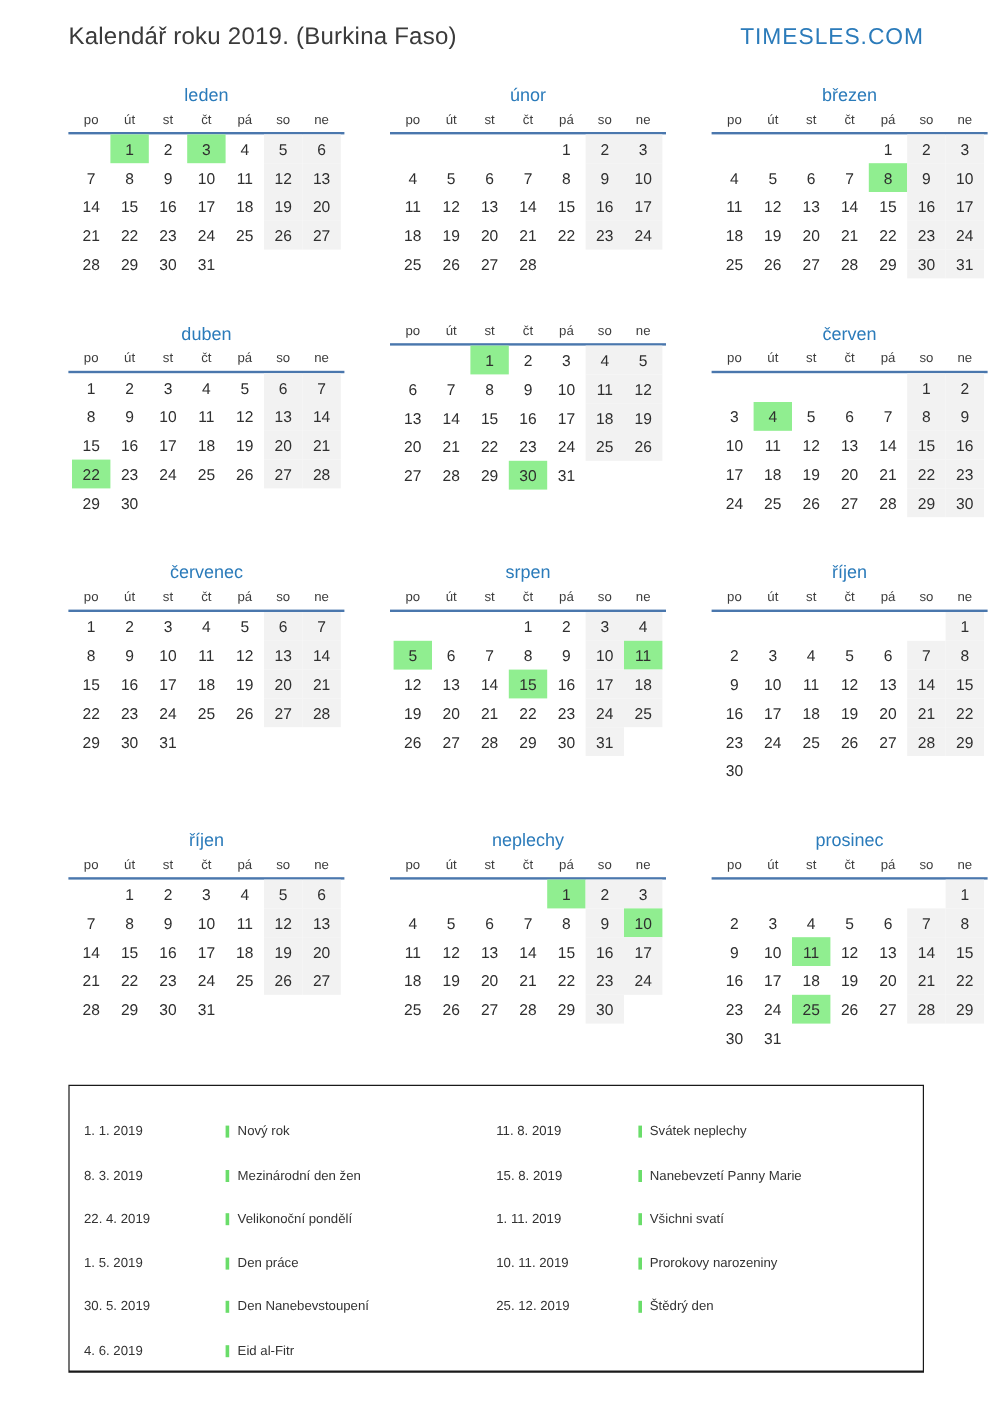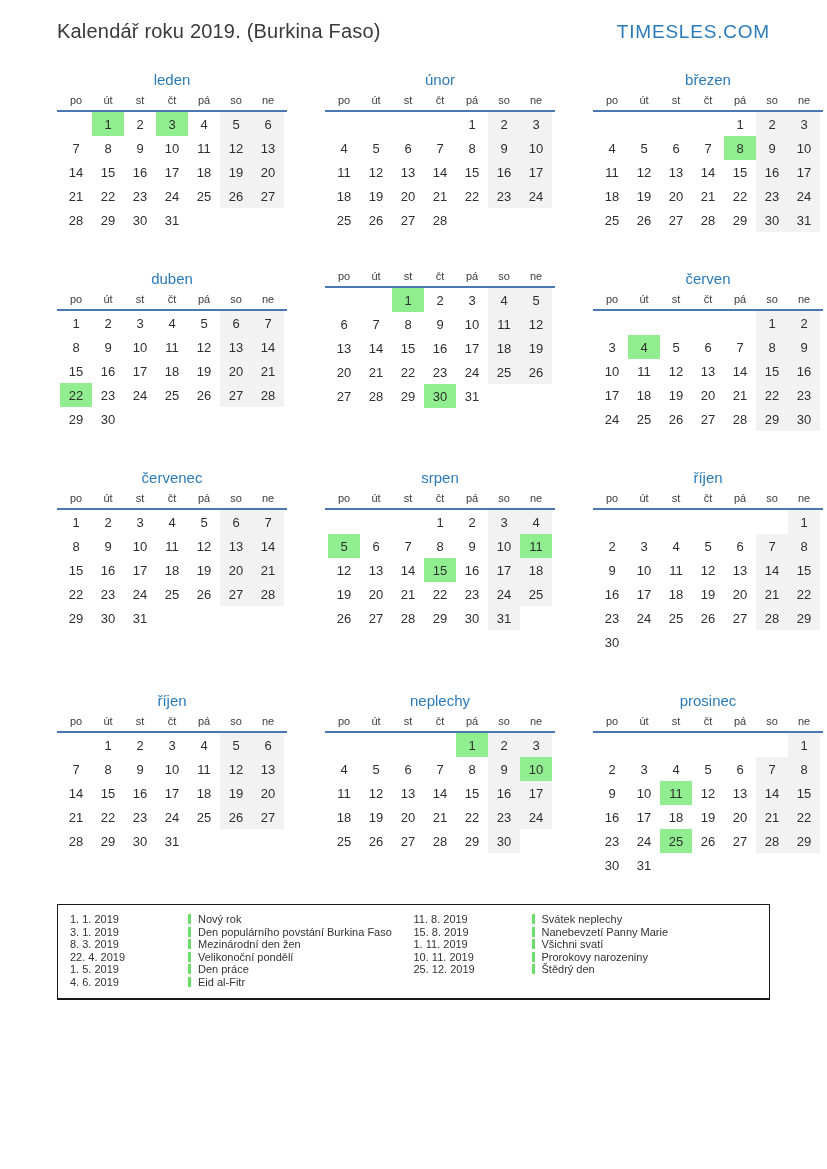--- a/index.html
+++ b/index.html
@@ -84,20 +84,21 @@
     border-bottom-width:2px;
     display:flex;
     padding:8px 12px 10px 12px;
   }
   .legend-col{width:50%;}
   .legend-item{
     display:flex;align-items:center;
     height:12.5px;
     font-size:11px;color:#333;
     line-height:12.5px;
+    margin-top:24px;
   }
   .legend-date{
     width:118px;
     flex:0 0 118px;
   }
   .legend-bar{
     display:inline-block;
     width:3px;height:10px;
     background:var(--legend-bar-green);
     margin-right:7px;
@@ -698,38 +699,38 @@
     </main>
 
   <section class="legend">
     <div class="legend-col" id="legend-col-0">
         <div class="legend-item">
           <span class="legend-date">1. 1. 2019</span>
           <span class="legend-bar"></span>
           <span class="legend-label">Nový rok</span>
         </div>
         <div class="legend-item">
-          <span class="legend-date">3. 1. 2019</span>
-          <span class="legend-bar"></span>
-          <span class="legend-label">Den populárního povstání Burkina Faso</span>
-        </div>
-        <div class="legend-item">
           <span class="legend-date">8. 3. 2019</span>
           <span class="legend-bar"></span>
           <span class="legend-label">Mezinárodní den žen</span>
         </div>
         <div class="legend-item">
           <span class="legend-date">22. 4. 2019</span>
           <span class="legend-bar"></span>
           <span class="legend-label">Velikonoční pondělí</span>
         </div>
         <div class="legend-item">
           <span class="legend-date">1. 5. 2019</span>
           <span class="legend-bar"></span>
           <span class="legend-label">Den práce</span>
+        </div>
+        <div class="legend-item">
+          <span class="legend-date">30. 5. 2019</span>
+          <span class="legend-bar"></span>
+          <span class="legend-label">Den Nanebevstoupení</span>
         </div>
         <div class="legend-item">
           <span class="legend-date">4. 6. 2019</span>
           <span class="legend-bar"></span>
           <span class="legend-label">Eid al-Fitr</span>
         </div>
       </div>
     <div class="legend-col" id="legend-col-1">
         <div class="legend-item">
           <span class="legend-date">11. 8. 2019</span>

